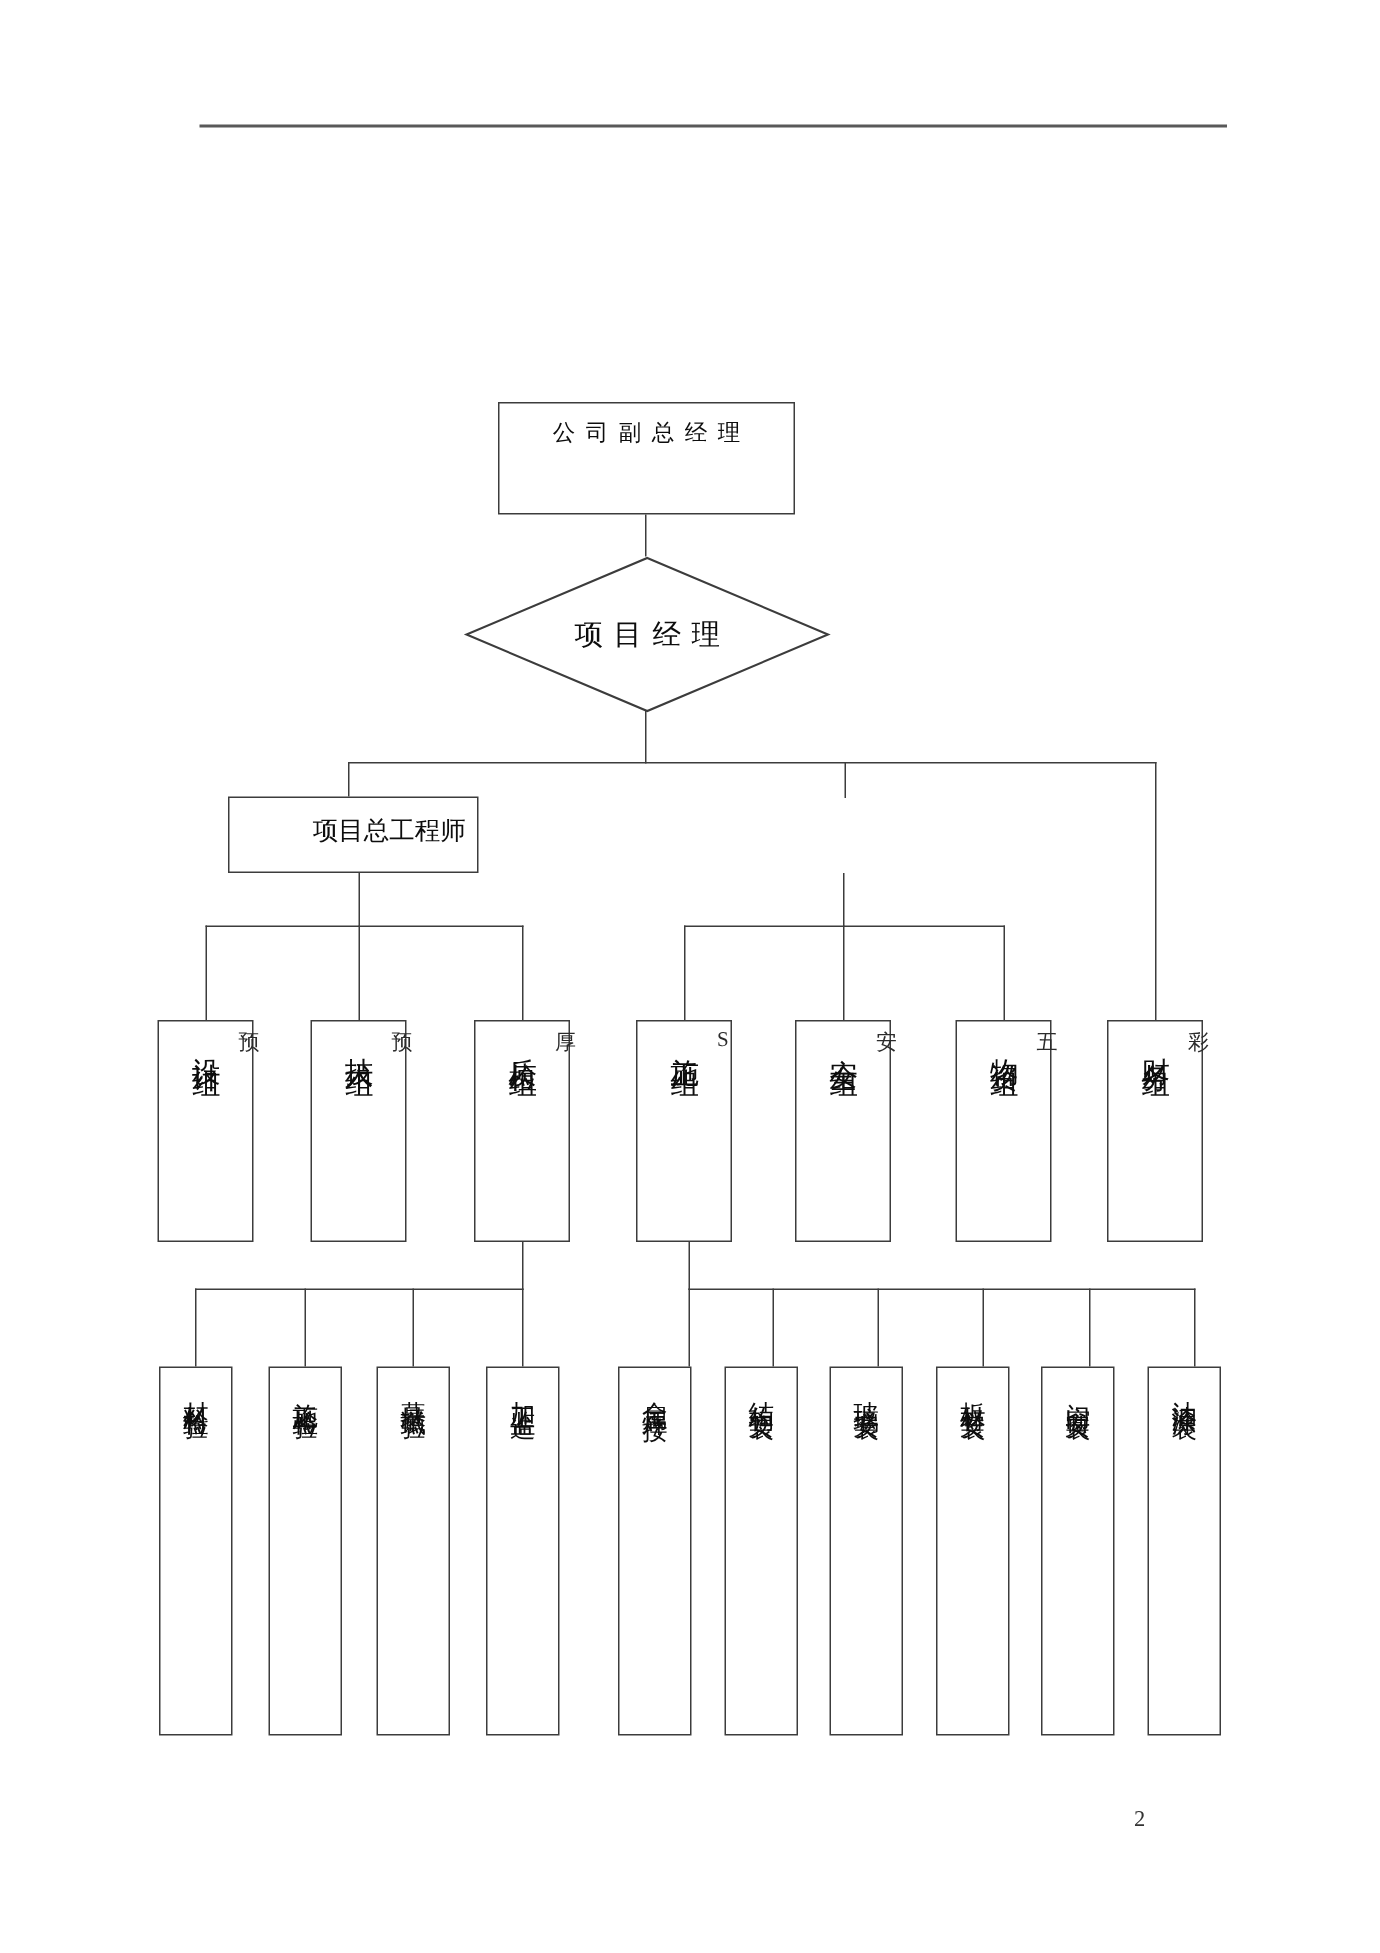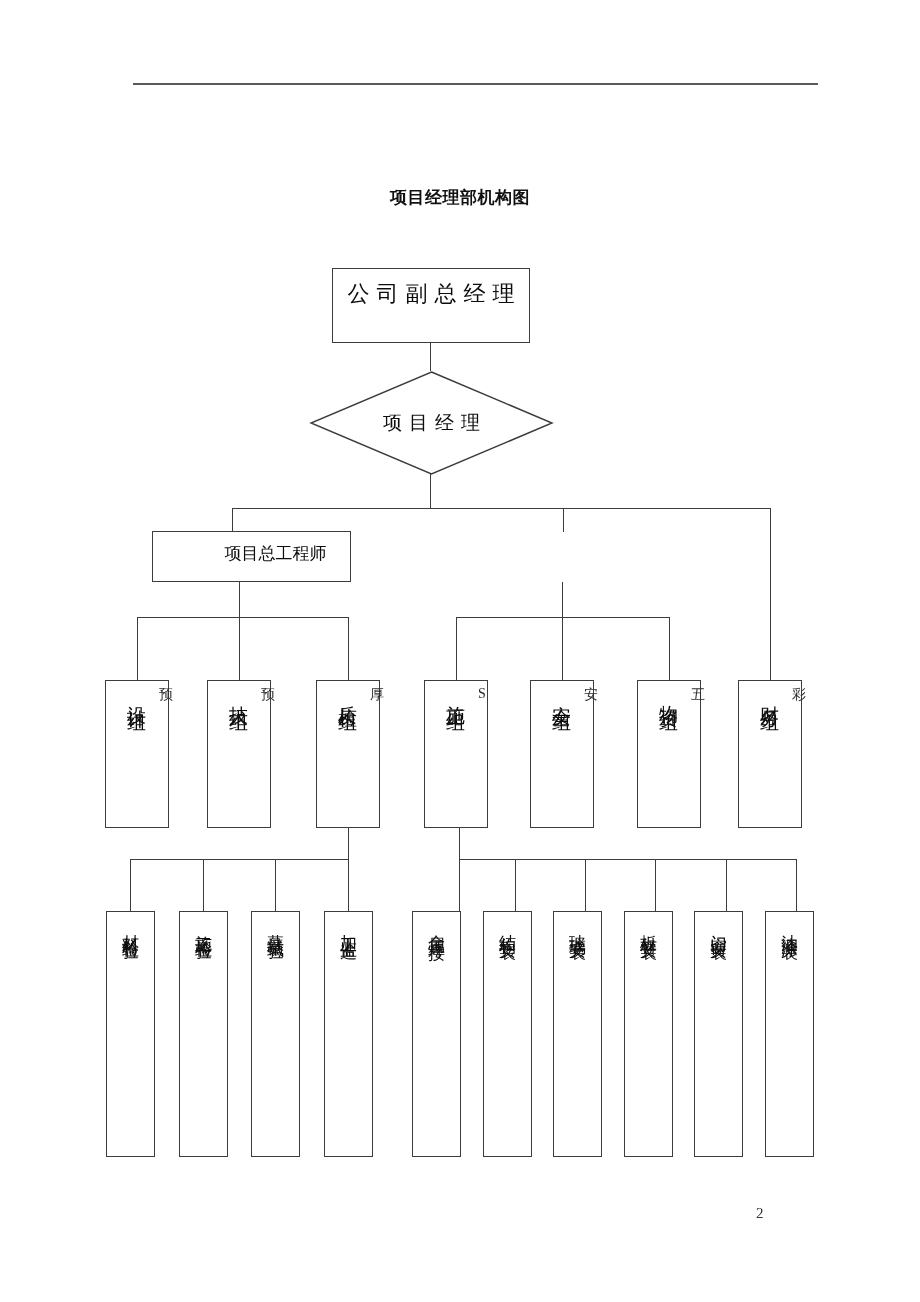--- a/index.html
+++ b/index.html
@@ -65,21 +65,21 @@
   }
   .node .lbl {
     display: block;
     font-family: "Liberation Serif", "DejaVu Serif", serif;
     color: #0d0d0d;
     white-space: pre;
   }
   
   .node.horiz { display: flex; align-items: flex-start; justify-content: center; }
   .node.horiz .lbl { font-size: 17px; padding-top: 10px; }
-  .node.top .lbl { font-size: 22px; letter-spacing: 7px; padding-left: 7px; }
+  .node.top .lbl { font-size: 15px; letter-spacing: 7px; padding-left: 7px; }
   
   .node.vert { }
   .node.vert .lbl {
     writing-mode: vertical-rl;
     text-orientation: upright;
     font-size: 19px;
     line-height: 1.05;
     letter-spacing: 4px;
     margin: 9px auto 0 auto;
     width: 1em;
@@ -115,21 +115,20 @@
   }
 </style>
 </head>
 <body>
 
 <div id="page">
 
   <div class="hrule"></div>
 
 
-  <div class="doc-title">项目经理部机构图</div>
 
   <div class="chart">
 
     <div class="node horiz top" style="left:332px; top:268px; width:198px; height:75px;">
       <span class="lbl">公司副总经理</span>
     </div>
 
     <div class="ln v" style="left:430px; top:343px; height:28px;"></div>
 
     <div class="diamond" style="left:310px; top:371px; width:243px; height:104px;font-family:Liberation Serif, serif;">
@@ -139,21 +138,21 @@
       <div class="dlbl">项目经理</div>
     </div>
 
     <div class="ln v" style="left:430px; top:474px; height:35px;"></div>
 
     <div class="ln h" style="left:232px; top:508px; width:539px;"></div>
     <div class="ln v" style="left:232px; top:508px; height:24px;"></div>
     <div class="ln v" style="left:563px; top:508px; height:24px;"></div>
     <div class="ln v" style="left:770px; top:508px; height:172px;"></div>
 
-    <div class="node horiz" style="left:152px; top:531px; width:199px; height:51px;padding-left:48px;">
+    <div class="node horiz" style="left:152px; top:531px; width:167px; height:51px;padding-left:48px;">
       <span class="lbl">项目总工程师</span>
     </div>
 
     <div class="ln v" style="left:239px; top:582px; height:36px;"></div>
     <div class="ln h" style="left:137px; top:617px; width:212px;"></div>
     <div class="ln v" style="left:137px; top:617px; height:63px;"></div>
     <div class="ln v" style="left:239px; top:617px; height:63px;"></div>
     <div class="ln v" style="left:348px; top:617px; height:63px;"></div>
 
     <div class="ln v" style="left:562px; top:582px; height:36px;"></div>

